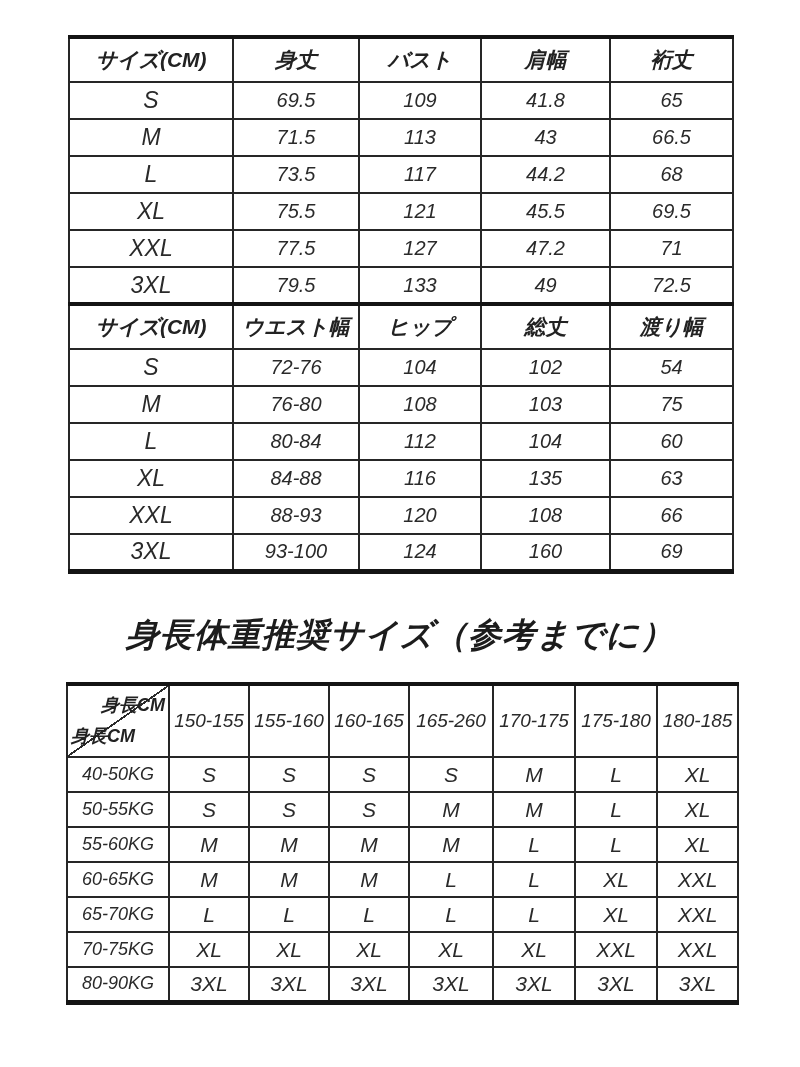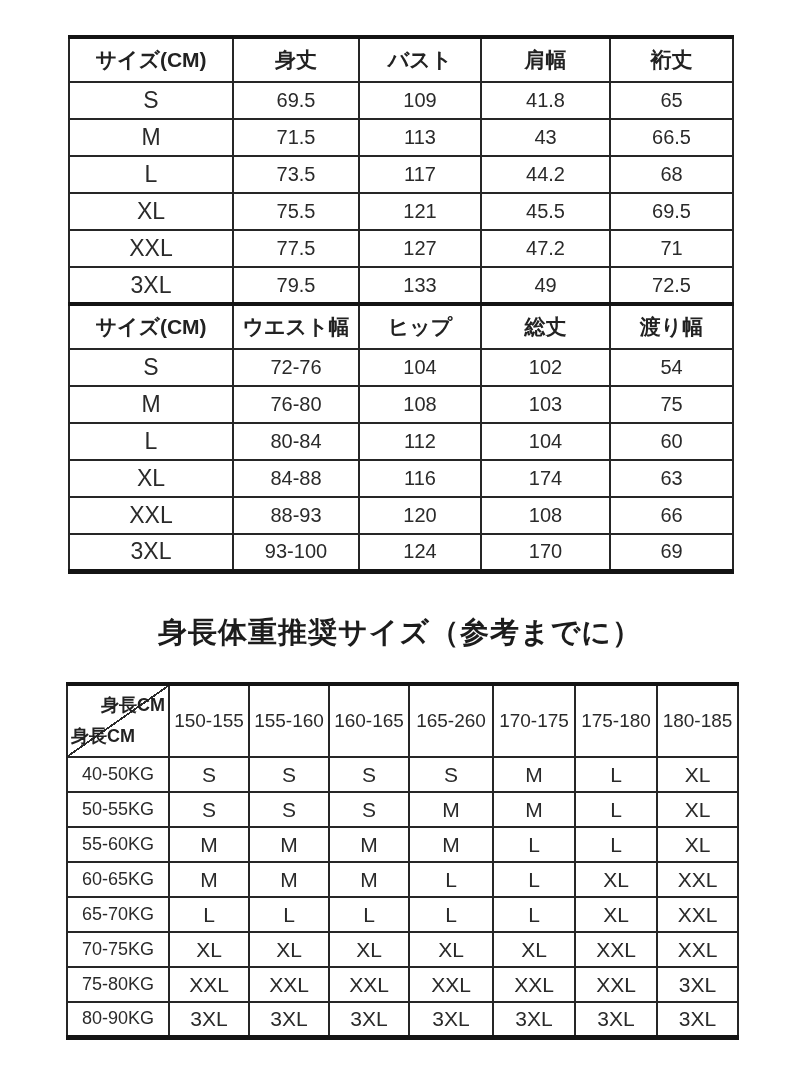--- a/index.html
+++ b/index.html
@@ -4,21 +4,21 @@
 <style>
   * { box-sizing: border-box; }
   html, body { margin: 0; padding: 0; }
   body {
     width: 800px; height: 1067px;
     background: #ffffff;
     font-family: "Liberation Sans", "DejaVu Sans", sans-serif;
     color: #262626;
     -webkit-font-smoothing: antialiased;
   }
-  .canvas { position: relative; width: 742px; height: 1067px; background: #fff; overflow: hidden; }
+  .canvas { position: relative; width: 742px; height: 1067px; background: #fff; overflow: hidden; font-style: italic; }
 
   table { border-collapse: collapse; table-layout: fixed; }
 
   
   .measure {
     position: absolute; left: 68px; top: 35px; width: 664px;
     border-left: 2px solid #222; border-right: 2px solid #222;
     border-top: 4px solid #141414; border-bottom: 5px solid #141414;
   }
   .measure td, .measure th {
@@ -28,21 +28,21 @@
   }
   .measure tr { height: 37px; }
   .measure tr.h { height: 45px; }
   .measure tr.h th { font-size: 21px; font-weight: 700; color: #222; }
   .measure tr.sep th { border-top: 4px solid #141414; }
   .measure td.size { font-size: 23px; }
 
   
   .title {
     position: absolute; left: 0; top: 613px; width: 800px;
-    text-align: center; font-size: 29px; font-weight: 700; color: #1c1c1c;
+    text-align: center; font-size: 33px; font-weight: 700; color: #1c1c1c;
     letter-spacing: 1px;
   }
 
   
   .reco {
     position: absolute; left: 66px; top: 682px; width: 671px;
     border-left: 2px solid #222; border-right: 2px solid #222;
     border-top: 4px solid #141414; border-bottom: 5px solid #141414;
   }
   .reco td, .reco th {
@@ -152,35 +152,35 @@
       <td class="size">L</td>
       <td>80-84</td>
       <td>112</td>
       <td>104</td>
       <td>60</td>
     </tr>
     <tr>
       <td class="size">XL</td>
       <td>84-88</td>
       <td>116</td>
-      <td>174</td>
+      <td>135</td>
       <td>63</td>
     </tr>
     <tr>
       <td class="size">XXL</td>
       <td>88-93</td>
       <td>120</td>
       <td>108</td>
       <td>66</td>
     </tr>
     <tr>
       <td class="size">3XL</td>
       <td>93-100</td>
       <td>124</td>
-      <td>170</td>
+      <td>160</td>
       <td>69</td>
     </tr>
   </tbody>
     </table>
 
   <div class="title">身長体重推奨サイズ（参考までに）</div>
 
   <table class="reco">
     <colgroup>
       <col style="width:102px">
@@ -260,30 +260,20 @@
       <td class="w">70-75KG</td>
       <td class="s">XL</td>
       <td class="s">XL</td>
       <td class="s">XL</td>
       <td class="s">XL</td>
       <td class="s">XL</td>
       <td class="s">XXL</td>
       <td class="s">XXL</td>
     </tr>
     <tr>
-      <td class="w">75-80KG</td>
-      <td class="s">XXL</td>
-      <td class="s">XXL</td>
-      <td class="s">XXL</td>
-      <td class="s">XXL</td>
-      <td class="s">XXL</td>
-      <td class="s">XXL</td>
-      <td class="s">3XL</td>
-    </tr>
-    <tr>
       <td class="w">80-90KG</td>
       <td class="s">3XL</td>
       <td class="s">3XL</td>
       <td class="s">3XL</td>
       <td class="s">3XL</td>
       <td class="s">3XL</td>
       <td class="s">3XL</td>
       <td class="s">3XL</td>
     </tr>
   </tbody>

